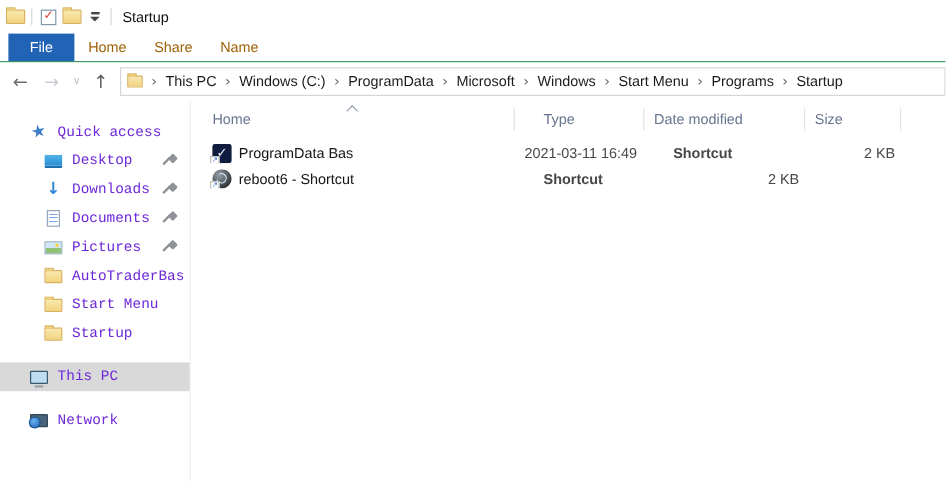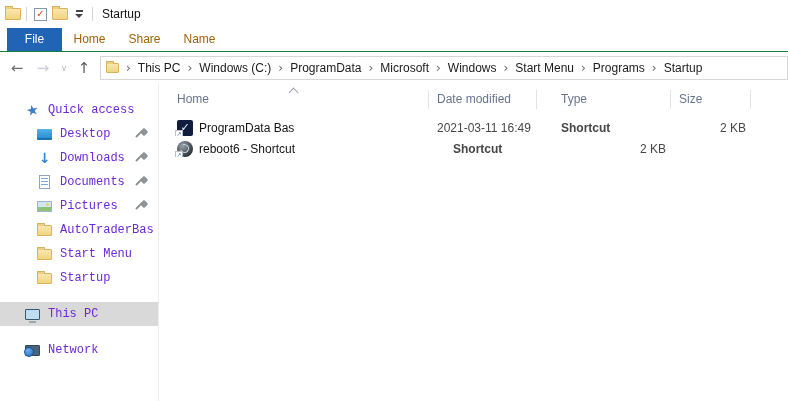--- a/index.html
+++ b/index.html
@@ -220,22 +220,22 @@
             <span class="net-ico"></span>
           </span>
         <span class="side-label">Network</span>
       </div>
     </div>
 
     <div class="content">
       <span class="sort-ind"></span>
       <div class="cols listheader">
         <div class="hcell c-name">Home</div>
+        <div class="hcell c-type">Type</div>
         <div class="hcell c-date">Date modified</div>
-        <div class="hcell c-type">Type</div>
         <div class="hcell c-size">Size</div>
       </div>
       <div class="rows">
         <div class="cols row">
           <div class="cell c-name">
             <span class="file-ico ico-autotrader">
               <span class="glyph">✓</span>
               <span class="badge">↗</span>
             </span>
             <span>ProgramData Bas</span>

